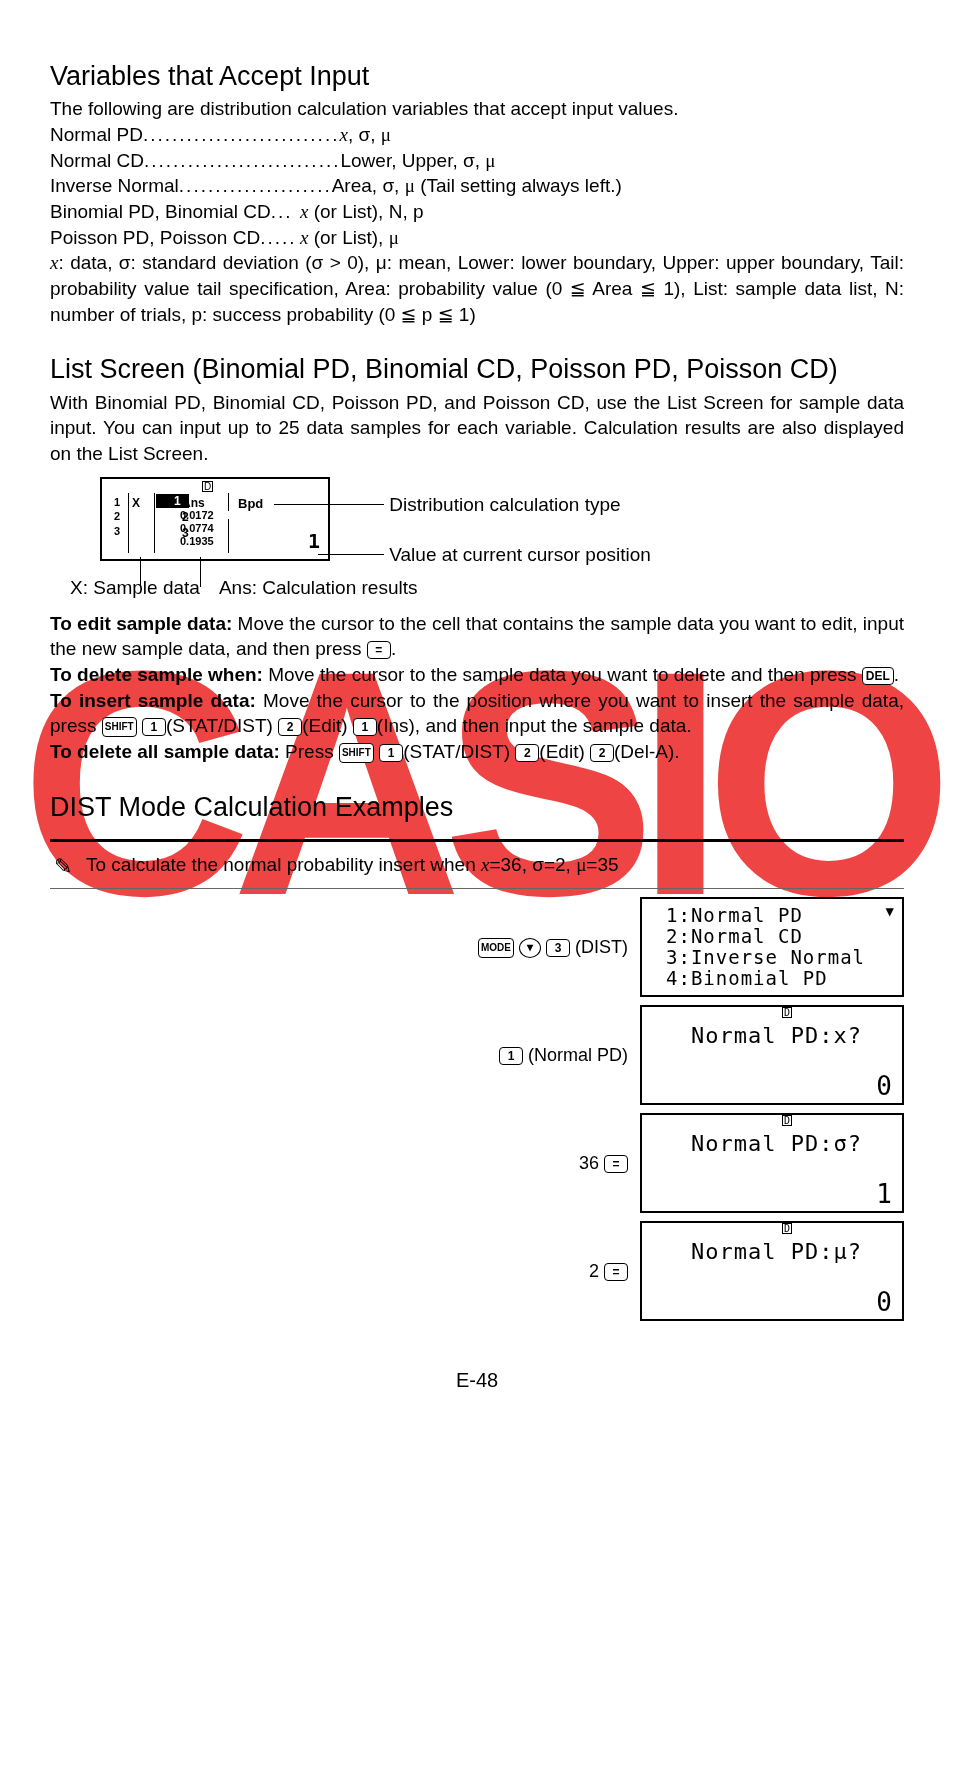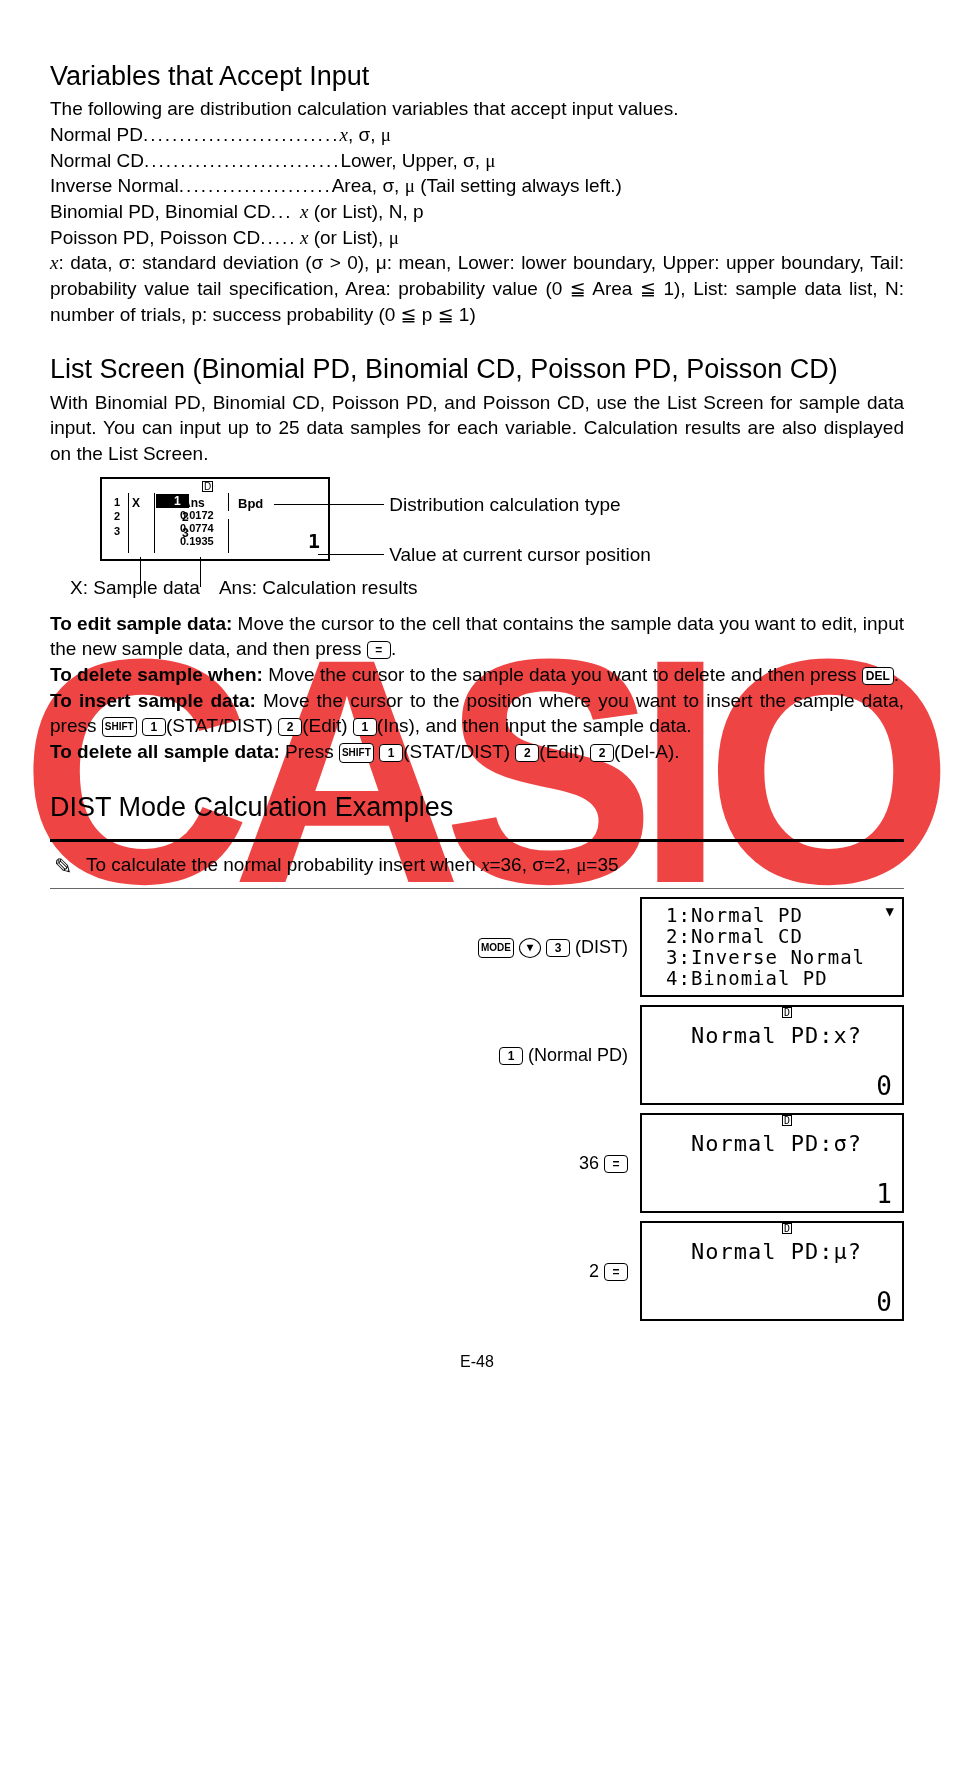--- a/index.html
+++ b/index.html
@@ -113,21 +113,21 @@
     font-family: monospace;
     font-size: 19px;
     line-height: 21px;
     background: #fff;
   }
   .lcd2-text { position: absolute; top: 6px; left: 24px; white-space: pre; letter-spacing: 1px; }
   .lcd2-arrow { position: absolute; top: 2px; right: 8px; font-size: 14px; }
   .lcd2-D { position: absolute; top: 0px; left: 140px; font-size: 10px; border: 1px solid #000; padding: 0 1px; line-height: 9px; }
   .lcd2-prompt { position: absolute; top: 18px; left: 8px; font-size: 22px; letter-spacing: 1px; margin-left: 41px; }
   .lcd2-val { position: absolute; bottom: 6px; right: 10px; font-size: 26px; }
-  .footer { text-align: center; margin-top: 30px; font-size: 16px; }
+  .footer { text-align: center; margin-top: 46px; font-size: 20px; }
   .bold { font-weight: bold; }
   .section-gap { margin-top: 24px; }
 </style>
 </head>
 <body>
 
 <div class="watermark">CASIO</div>
 
 <h2>Variables that Accept Input</h2>
 <p>The following are distribution calculation variables that accept input values.</p>

